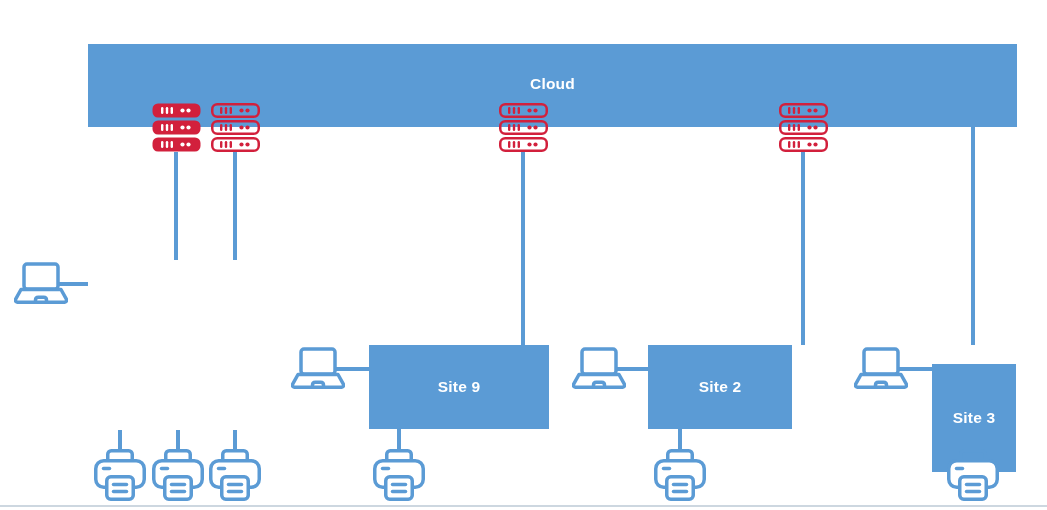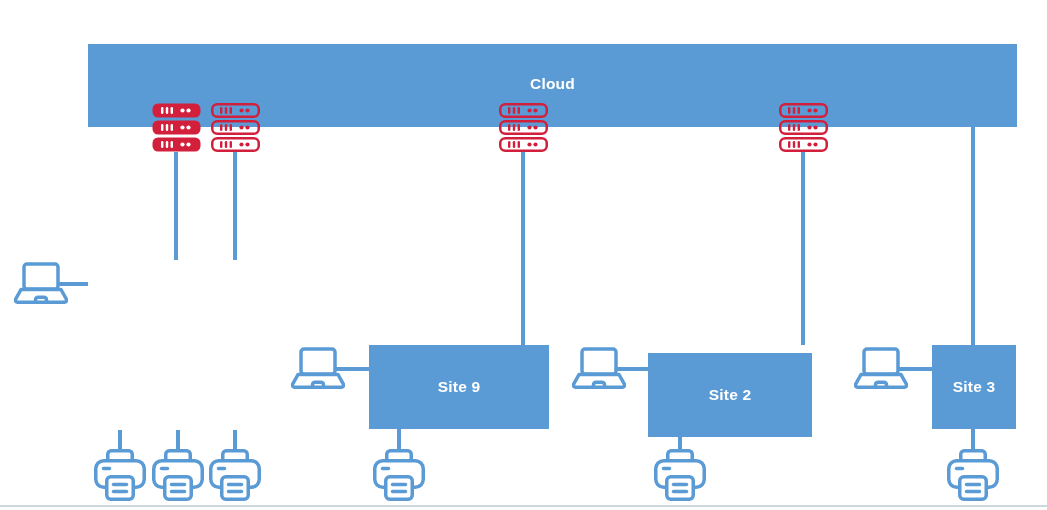--- a/index.html
+++ b/index.html
@@ -83,24 +83,24 @@
   <div class="line" style="left:397px;top:429px;width:4px;height:22px"></div>
   <div class="line" style="left:678px;top:429px;width:4px;height:22px"></div>
   <div class="line" style="left:971px;top:429px;width:4px;height:22px"></div>
 
   <div class="node" style="left:88px;top:44px;width:929px;height:83px;align-items:flex-start">
     <span class="lbl" style="margin-top:31px">Cloud</span>
   </div>
   <div class="node" style="left:369px;top:345px;width:180px;height:84px">
     <span class="lbl">Site 9</span>
   </div>
-  <div class="node" style="left:648px;top:353px;width:164px;height:84px">
+  <div class="node" style="left:648px;top:345px;width:144px;height:84px">
     <span class="lbl">Site 2</span>
   </div>
-  <div class="node" style="left:932px;top:345px;width:84px;height:84px">
+  <div class="node" style="left:932px;top:364px;width:84px;height:108px">
     <span class="lbl">Site 3</span>
   </div>
 
   <div class="dev red-dev" style="left:152px;top:103px">
     <svg width="49" height="49" viewBox="0 0 49 49">
         <use href="#stack-solid"></use>
       </svg>
   </div>
   <div class="dev red-dev" style="left:211px;top:103px">
     <svg width="49" height="49" viewBox="0 0 49 49">

